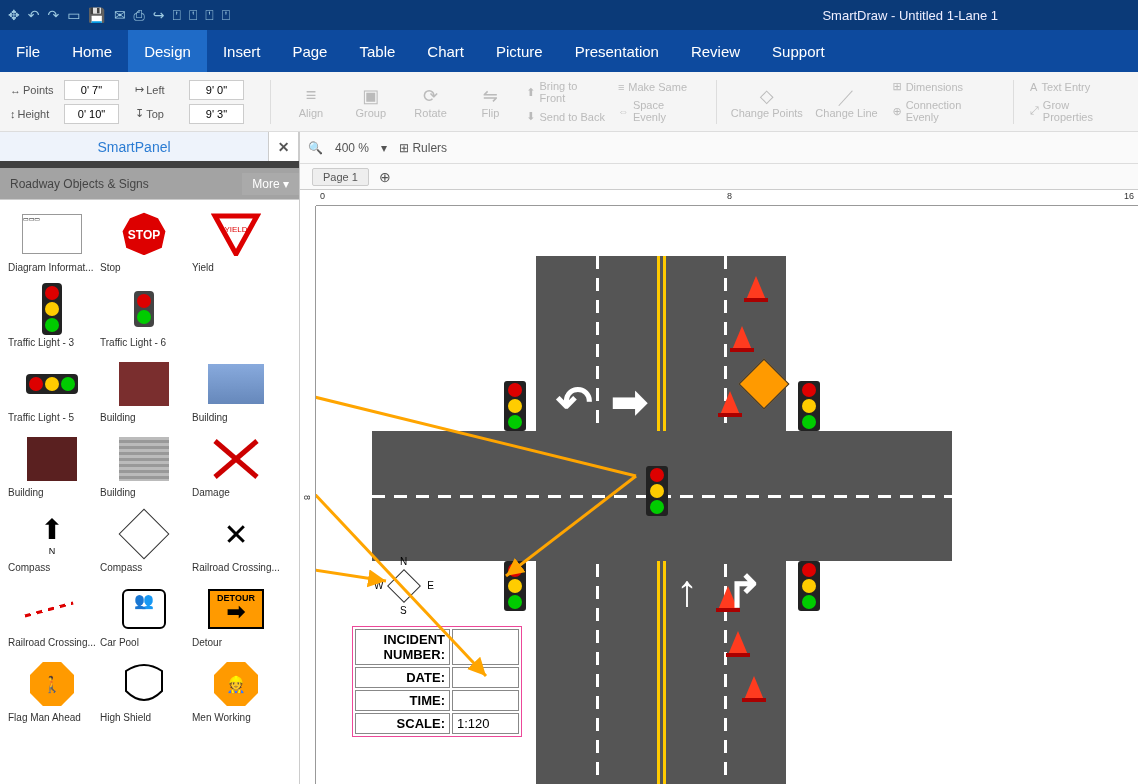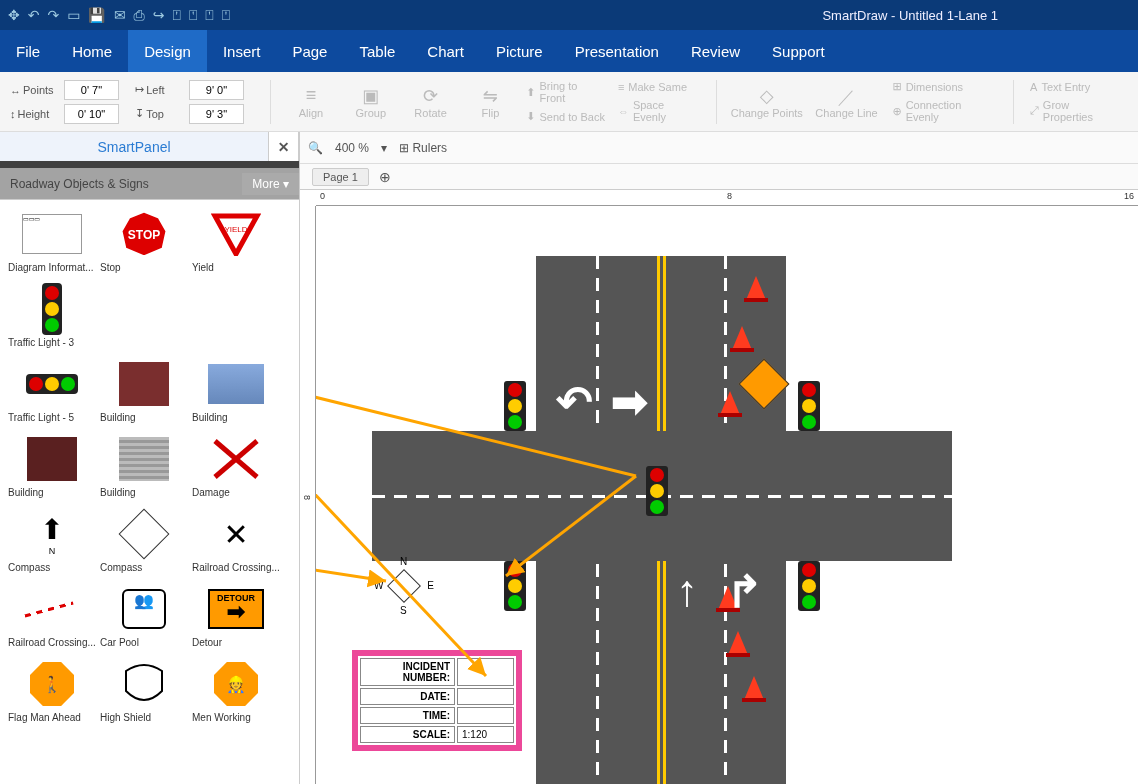--- a/index.html
+++ b/index.html
@@ -51,21 +51,21 @@
 .center-yellow{position:absolute;background:#ffca00}
 .lane-dash-v{position:absolute;left:0;width:3px;background-image:linear-gradient(#fff 60%, transparent 40%);background-size:3px 22px}
 .lane-dash-h{position:absolute;top:0;height:3px;background-image:linear-gradient(90deg,#fff 60%, transparent 40%);background-size:22px 3px}
 .tl{position:absolute;width:22px}
 .tl .box{background:#222;border-radius:3px;padding:2px;display:flex;flex-direction:column;gap:2px;align-items:center}
 .tl .c{width:14px;height:14px;border-radius:50%}
 .cone{position:absolute;width:0;height:0;border-left:10px solid transparent;border-right:10px solid transparent;border-bottom:24px solid #ff3b1f}
 .cone::after{content:'';position:absolute;left:-12px;top:22px;width:24px;height:4px;background:#a00}
 .arrow-wht{position:absolute;color:#fff;font-size:44px;font-weight:bold}
 .diamond{position:absolute;width:36px;height:36px;background:#ff9a00;transform:rotate(45deg);border:1px solid #333}
-.incident{position:absolute;left:36px;top:444px;width:170px;border:6px solid #ec4899;font-size:10px;background:#fff}
+.incident{position:absolute;left:36px;top:420px;width:170px;border:1px solid #ec4899;font-size:13px;background:#fff}
 .incident tr td{border:1px solid #888;padding:2px 4px}
 .incident tr td:first-child{text-align:right;font-weight:bold;width:95px}
 .compass-canvas{position:absolute;left:58px;top:350px;width:60px;height:60px;font-size:10px}
 .oarrow{position:absolute;stroke:#ffa500;stroke-width:3;fill:none}
 svg.overlay{position:absolute;top:0;left:0;width:100%;height:100%;pointer-events:none}
 </style>
 </head>
 <body>
 
 <div class="titlebar">
@@ -230,20 +230,29 @@
         <div class="pal-row">
           <div class="pal-item">
             <div class="pal-thumb">
               <div style="background:#222;border-radius:4px;padding:3px;display:flex;flex-direction:column;gap:2px">
                 <div style="width:14px;height:14px;border-radius:50%;background:#d00"></div>
                 <div style="width:14px;height:14px;border-radius:50%;background:#fc0"></div>
                 <div style="width:14px;height:14px;border-radius:50%;background:#0c0"></div>
               </div>
             </div>
             <div class="pal-lbl">Traffic Light - 3</div>
+          </div>
+          <div class="pal-item">
+            <div class="pal-thumb">
+              <div style="background:#444;border-radius:4px;padding:3px;display:flex;flex-direction:column;gap:2px">
+                <div style="width:14px;height:14px;border-radius:50%;background:#d00"></div>
+                <div style="width:14px;height:14px;border-radius:50%;background:#0c0"></div>
+              </div>
+            </div>
+            <div class="pal-lbl">Traffic Light - 6</div>
           </div>
         </div>
         <div class="pal-row">
           <div class="pal-item">
             <div class="pal-thumb">
               <div style="background:#222;border-radius:4px;padding:3px;display:flex;gap:2px">
                 <div style="width:14px;height:14px;border-radius:50%;background:#d00"></div>
                 <div style="width:14px;height:14px;border-radius:50%;background:#fc0"></div>
                 <div style="width:14px;height:14px;border-radius:50%;background:#0c0"></div>
               </div>

